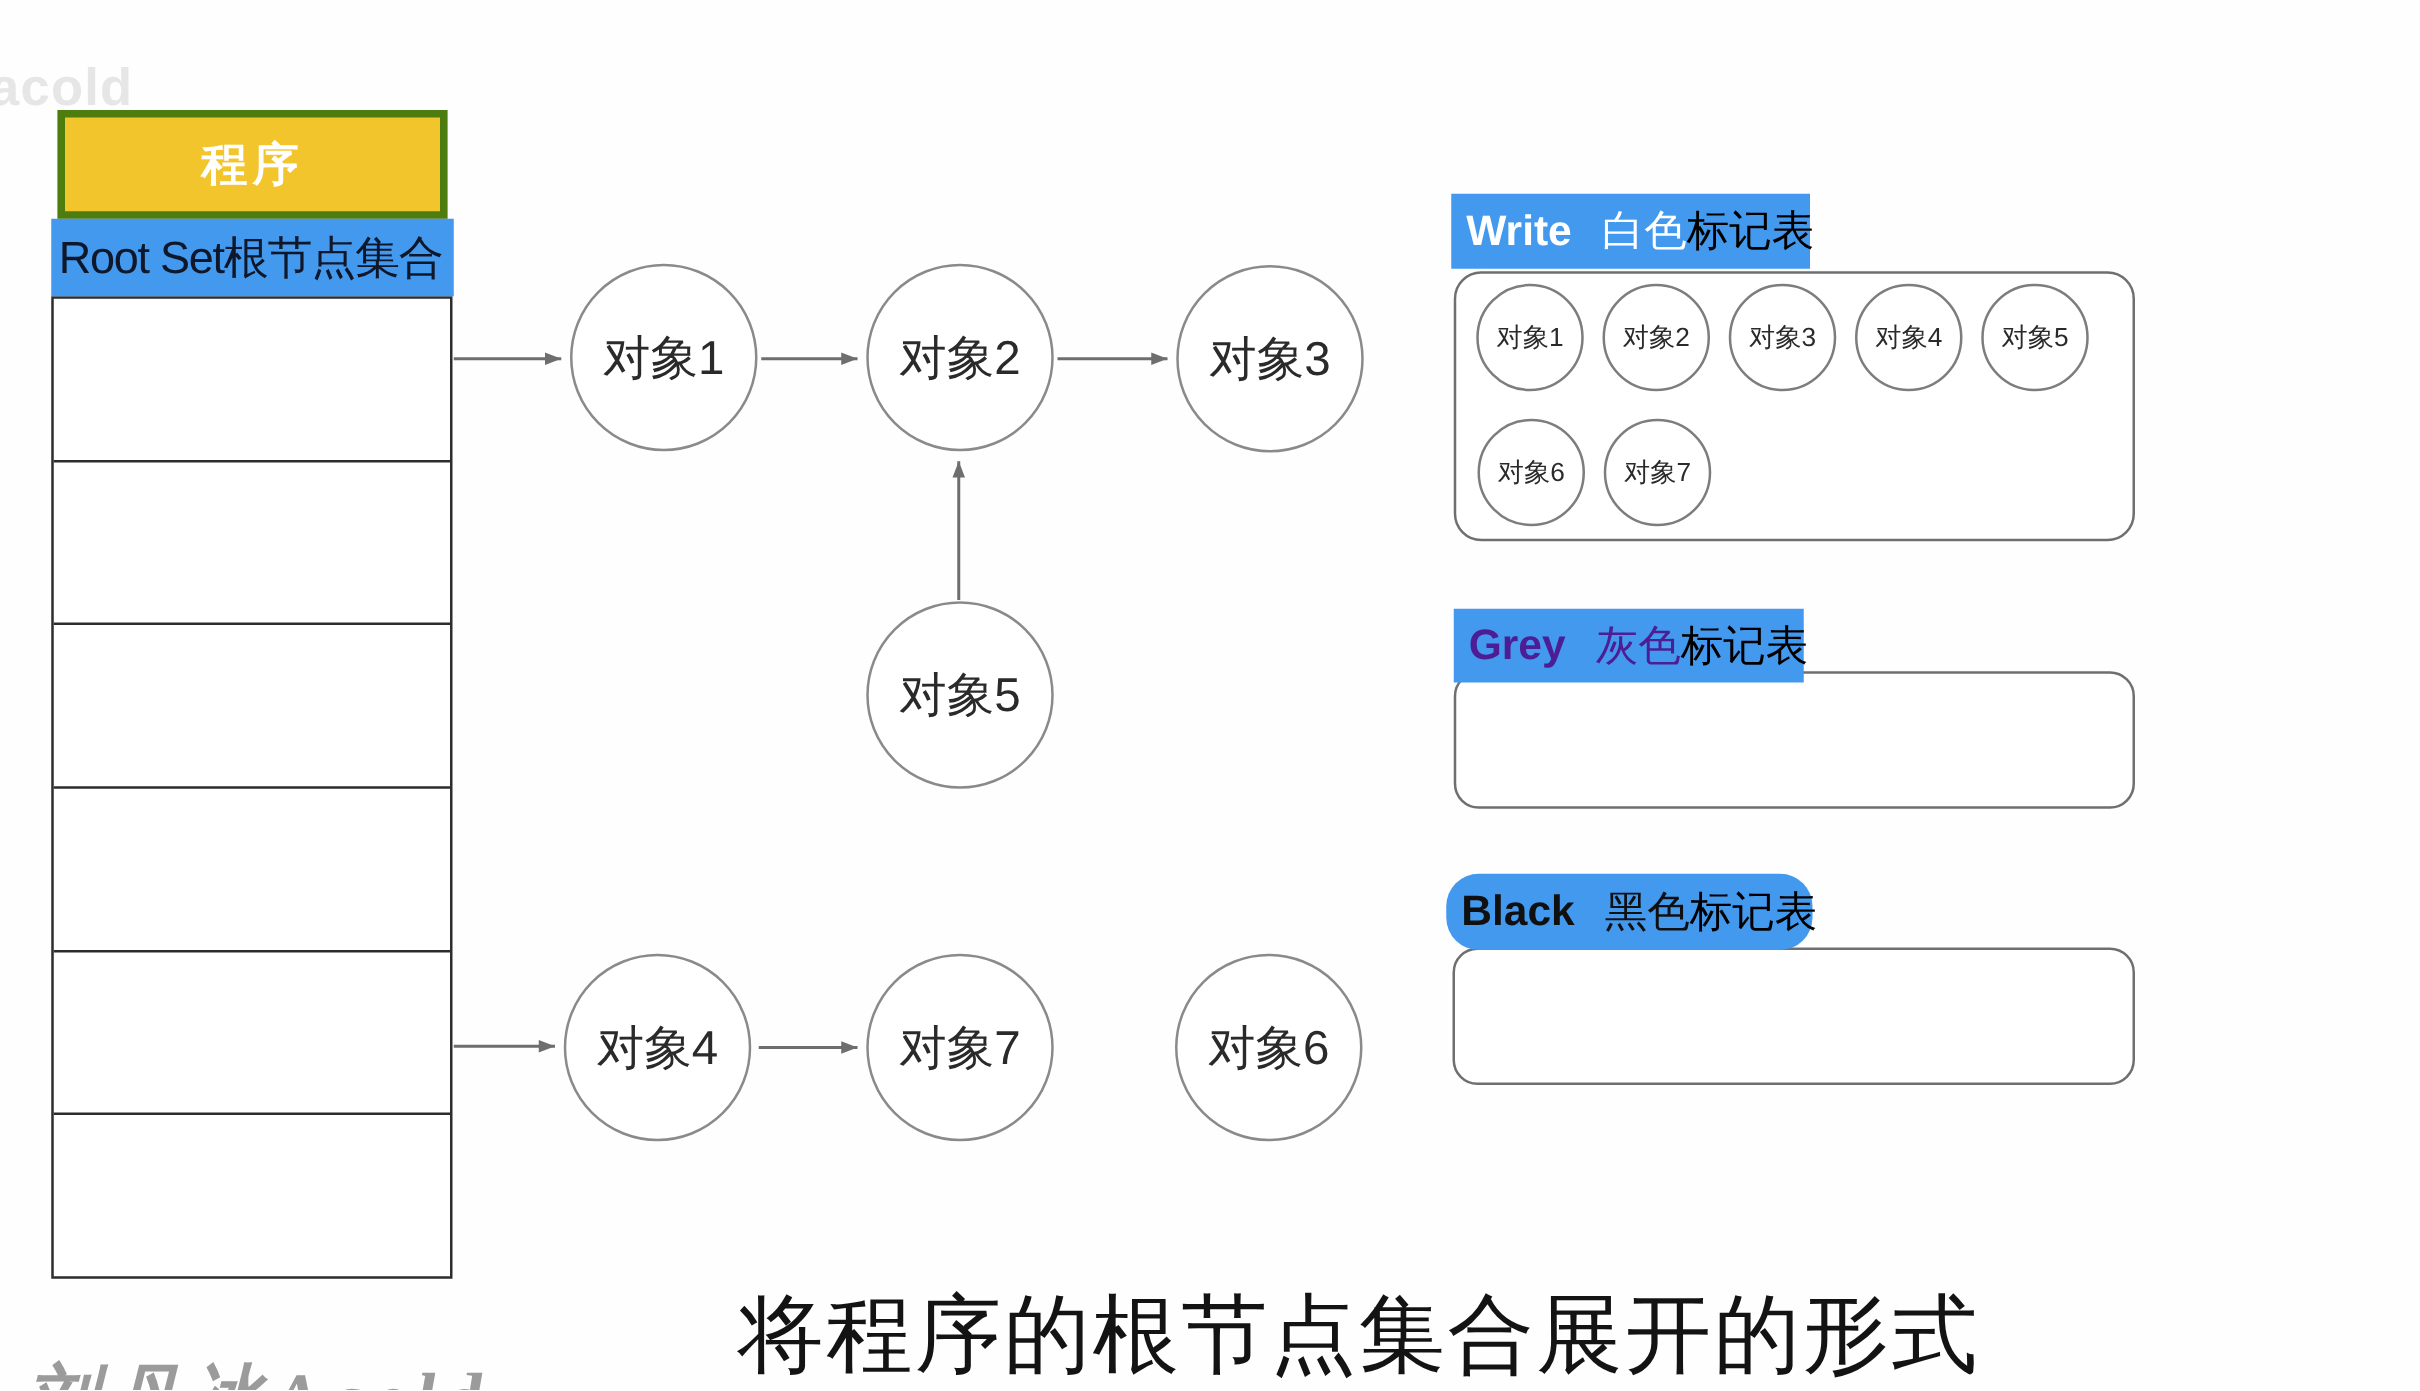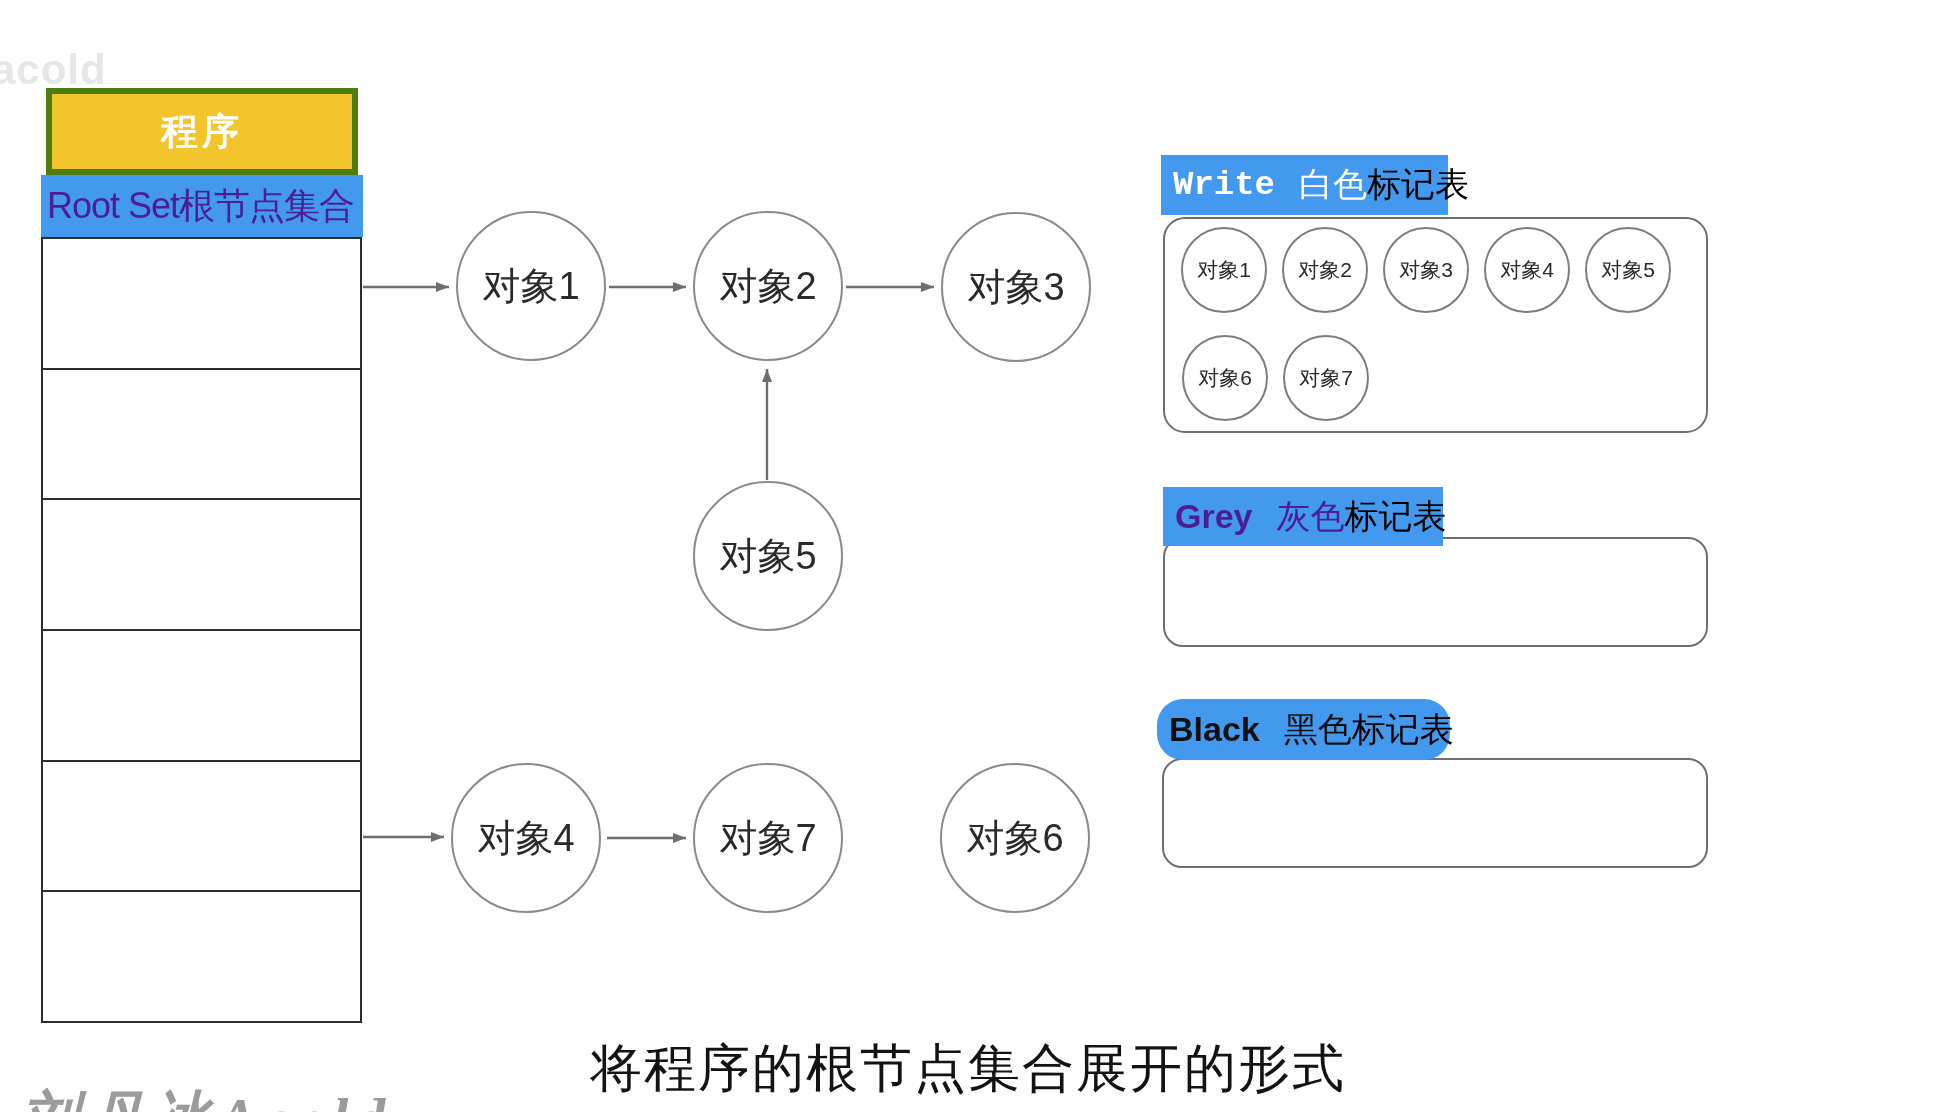--- a/index.html
+++ b/index.html
@@ -18,21 +18,21 @@
   
   .prog-header{
     left:46px;top:88px;width:312px;height:87px;background:var(--yellow,#F3C52D);
     border:6px solid #4d7c0f;box-sizing:border-box;z-index:5;
     display:flex;align-items:center;justify-content:center;
     color:#ffffff;font-size:37px;font-weight:700;letter-spacing:4px;
   }
   .rootset-bar{
     left:41px;top:175px;width:322px;height:62px;background:var(--blue,#4399EE);
     box-sizing:border-box;z-index:5;display:flex;align-items:center;
-    color:#4c1d95;font-size:36px;letter-spacing:-1px;padding-left:6px;white-space:nowrap;
+    color:#0f172a;font-size:36px;letter-spacing:-1px;padding-left:6px;white-space:nowrap;
   }
   .stack-table{
     left:41px;top:237px;width:321px;height:786px;border:2px solid #2d2d2d;
     box-sizing:border-box;background:#ffffff;display:flex;flex-direction:column;z-index:4;
   }
   .stack-table .row{flex:1;border-bottom:2px solid #2d2d2d;}
   .stack-table .row:last-child{border-bottom:none;}
 
   
   .node{
@@ -61,21 +61,21 @@
     background:#ffffff;border:2px solid #6f6f6f;border-radius:20px;box-sizing:border-box;z-index:9;
   }
   .mini-node{
     position:absolute;width:86px;height:86px;border-radius:50%;border:2px solid #7d7d7d;
     background:#ffffff;box-sizing:border-box;display:flex;align-items:center;justify-content:center;
     font-size:21px;color:#2a2a2a;z-index:12;
   }
 
   
   .caption{
-    left:590px;top:1038px;font-size:52px;line-height:60px;color:#131313;letter-spacing:2px;
+    left:590px;top:1038px;font-size:69px;line-height:60px;color:#131313;letter-spacing:2px;
     white-space:nowrap;z-index:20;
   }
 </style>
 </head>
 <body>
 
 <div id="canvas">
 
   <div class="abs wm-brand">acold</div>
   <div class="abs wm-sign">刘丹冰Aceld</div>
@@ -108,21 +108,21 @@
   </svg>
 
   <div class="abs node" style="left:456px;top:211px;">对象1</div>
   <div class="abs node" style="left:693px;top:211px;">对象2</div>
   <div class="abs node" style="left:941px;top:212px;">对象3</div>
   <div class="abs node" style="left:693px;top:481px;">对象5</div>
   <div class="abs node" style="left:451px;top:763px;">对象4</div>
   <div class="abs node" style="left:693px;top:763px;">对象7</div>
   <div class="abs node" style="left:940px;top:763px;">对象6</div>
 
-  <div class="abs mark-label lbl-white" style="left:1161px;top:155px;width:287px;height:60px;font-family:Liberation Mono, monospace;">
+  <div class="abs mark-label lbl-white" style="left:1161px;top:155px;width:287px;height:60px;">
     <span class="en">Write</span>
     <span class="cn">白色</span>
     <span class="suffix">标记表</span>
   </div>
   <div class="abs mark-box" style="left:1163px;top:217px;width:545px;height:216px;border-radius:22px;"></div>
   <div class="mini-node" style="left:1181px;top:227px;">对象1</div>
   <div class="mini-node" style="left:1282px;top:227px;">对象2</div>
   <div class="mini-node" style="left:1383px;top:227px;">对象3</div>
   <div class="mini-node" style="left:1484px;top:227px;">对象4</div>
   <div class="mini-node" style="left:1585px;top:227px;">对象5</div>

